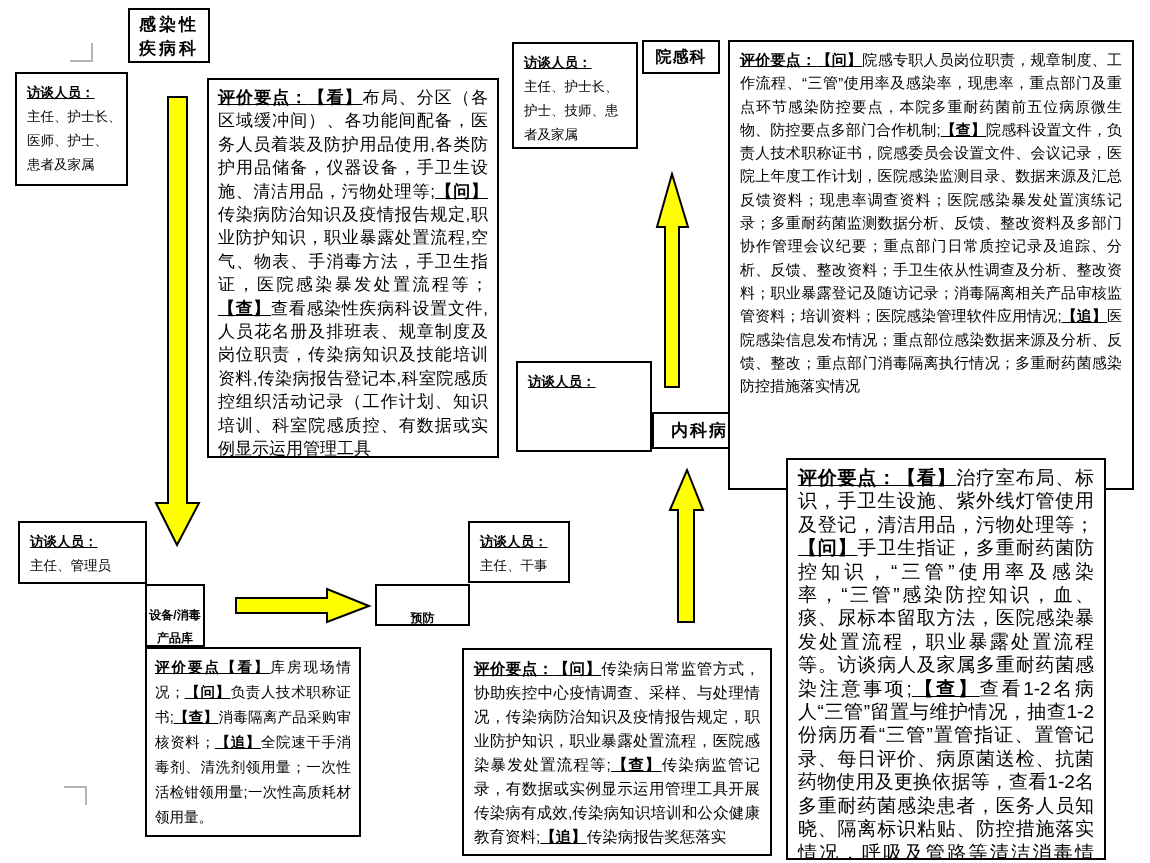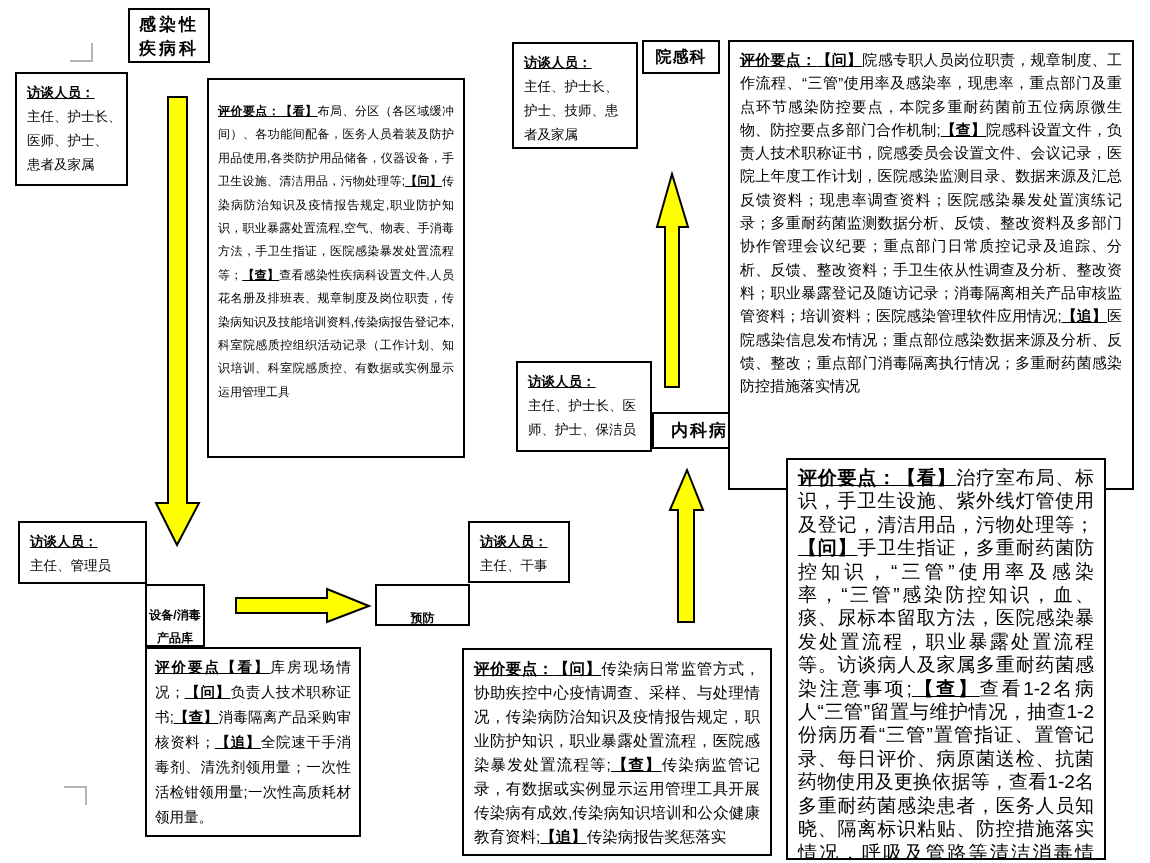--- a/index.html
+++ b/index.html
@@ -26,22 +26,22 @@
     font-size:12px;font-weight:bold;line-height:23px;text-align:center;padding-top:18px;}
   
   .interview{font-size:13.5px;line-height:24px;padding:7px 4px 0 10px;}
   .interview-1{left:15px;top:72px;width:113px;height:114px;}
   .interview-2{left:18px;top:521px;width:129px;height:63px;}
   .interview-3{left:468px;top:521px;width:102px;height:62px;}
   .interview-4{left:516px;top:361px;width:136px;height:91px;}
   .interview-5{left:512px;top:42px;width:126px;height:107px;}
   
   .eval{text-align:justify;}
-  .eval-infectious{left:207px;top:78px;width:258px;height:380px;
-    padding:20px 9px;font-size:12px;line-height:23.4px;}
+  .eval-infectious{left:207px;top:78px;width:292px;height:380px;
+    padding:6px 9px;font-size:17px;line-height:23.4px;}
   .eval-yuangan{left:728px;top:40px;width:406px;height:450px;
     padding:6px 10px;font-size:15px;line-height:23.3px;}
   .eval-neike{left:786px;top:458px;width:320px;height:402px;
     padding:6px 10px;font-size:19px;line-height:23.4px;}
   .eval-prevention{left:462px;top:648px;width:310px;height:208px;
     padding:7px 10px;font-size:15.5px;line-height:24px;}
   .eval-store{left:145px;top:647px;width:216px;height:190px;
     padding:6px 8px;font-size:14.5px;line-height:25px;}
   
   .arrows{position:absolute;left:0;top:0;pointer-events:none;}
@@ -85,22 +85,20 @@
   <div class="box interview interview-2">
     <span class="b">访谈人员：</span>
     <div class="pre">主任、管理员</div>
   </div>
   <div class="box interview interview-3">
     <span class="b">访谈人员：</span>
     <div class="pre">主任、干事</div>
   </div>
   <div class="box interview interview-4">
     <span class="b">访谈人员：</span>
-    <div class="pre">主任、护士长、医
-师、护士、保洁员</div>
   </div>
   <div class="box interview interview-5">
     <span class="b">访谈人员：</span>
     <div class="pre">主任、护士长、
 护士、技师、患
 者及家属</div>
   </div>
 
   <div class="box eval eval-infectious"><span class="b">评价要点：</span><span class="b">【看】</span><span>布局、分区（各区域缓冲间）、各功能间配备，医务人员着装及防护用品使用,各类防护用品储备，仪器设备，手卫生设施、清洁用品，污物处理等;</span><span class="b">【问】</span><span>传染病防治知识及疫情报告规定,职业防护知识，职业暴露处置流程,空气、物表、手消毒方法，手卫生指证，医院感染暴发处置流程等；</span><span class="b">【查】</span><span>查看感染性疾病科设置文件,人员花名册及排班表、规章制度及岗位职责，传染病知识及技能培训资料,传染病报告登记本,科室院感质控组织活动记录（工作计划、知识培训、科室院感质控、有数据或实例显示运用管理工具</span></div>
   <div class="box eval eval-yuangan"><span class="b">评价要点：</span><span class="b">【问】</span><span>院感专职人员岗位职责，规章制度、工作流程、“三管”使用率及感染率，现患率，重点部门及重点环节感染防控要点，本院多重耐药菌前五位病原微生物、防控要点多部门合作机制;</span><span class="b">【查】</span><span>院感科设置文件，负责人技术职称证书，院感委员会设置文件、会议记录，医院上年度工作计划，医院感染监测目录、数据来源及汇总反馈资料；现患率调查资料；医院感染暴发处置演练记录；多重耐药菌监测数据分析、反馈、整改资料及多部门协作管理会议纪要；重点部门日常质控记录及追踪、分析、反馈、整改资料；手卫生依从性调查及分析、整改资料；职业暴露登记及随访记录；消毒隔离相关产品审核监管资料；培训资料；医院感染管理软件应用情况;</span><span class="b">【追】</span><span>医院感染信息发布情况；重点部位感染数据来源及分析、反馈、整改；重点部门消毒隔离执行情况；多重耐药菌感染防控措施落实情况</span></div>

